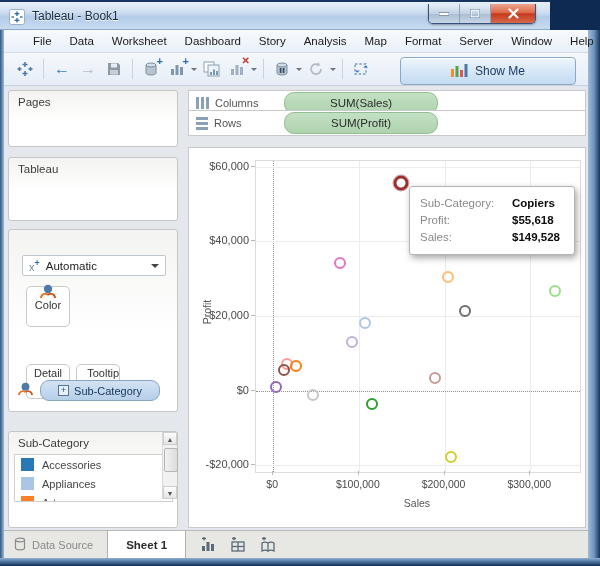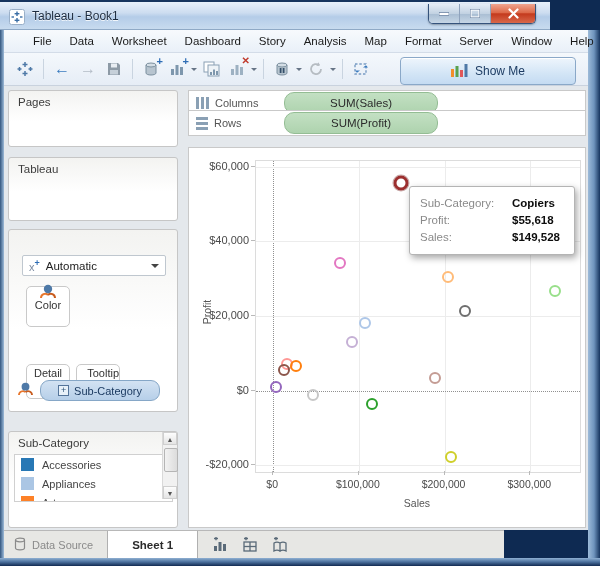--- a/index.html
+++ b/index.html
@@ -119,25 +119,25 @@
   #axis-title-x{position:absolute;left:66px;top:349px;width:324px;text-align:center;font-size:10.5px;color:#555;}
 
   
   #vis-tooltip{position:absolute;left:220px;top:38px;width:166px;background:#fff;border:1px solid #b4b4b4;
     border-radius:3px;box-shadow:2px 3px 7px rgba(0,0,0,.35);padding:8px 10px;box-sizing:border-box;}
   .tt-row{display:flex;font-size:11.5px;line-height:17px;}
   .tt-label{color:#8a8a8a;width:92px;flex:none;}
   .tt-value{color:#0d0d0d;font-weight:bold;}
 
   
-  #bottom-bar{left:4px;top:530px;width:500px;height:28px;background:#e7e7e4;border-top:1px solid #b8b8b8;
+  #bottom-bar{left:4px;top:530px;width:584px;height:28px;background:#e7e7e4;border-top:1px solid #b8b8b8;
     box-sizing:border-box;display:flex;align-items:stretch;}
   #ds-tab{display:flex;align-items:center;gap:6px;padding:0 14px 0 10px;font-size:11px;color:#8a8a8a;}
   #sheet-tab{background:#fff;border-left:1px solid #b0b0b0;border-right:1px solid #b0b0b0;
-    display:flex;align-items:center;padding:0 24px;font-size:11.5px;font-weight:bold;color:#2b2b2b;}
+    display:flex;align-items:center;padding:0 18px;font-size:11.5px;font-weight:bold;color:#2b2b2b;}
   .bb-icon{display:flex;align-items:center;margin-left:14px;position:relative;}
 </style>
 </head>
 <body>
 
 <div id="titlebar" class="abs">
   <span id="app-icon" class="abs">
     <svg width="16" height="16" viewBox="0 0 16 16">
         <rect x="0.5" y="0.5" width="15" height="15" rx="2" fill="#fff" stroke="#9ab0c9"></rect>
         <g stroke="#3a6ea5" stroke-width="1.4">

